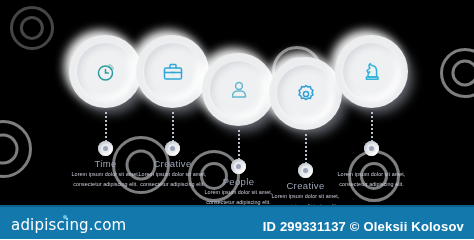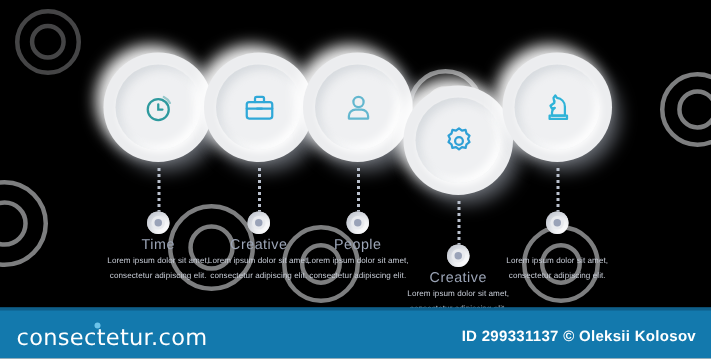--- a/index.html
+++ b/index.html
@@ -147,21 +147,21 @@
   #logo .dot {
     position: absolute;
     left: 52px; top: -1px;
     width: 4px; height: 4px;
     border-radius: 50%;
     background: #6cc3ea;
   }
   #credit {
     position: absolute;
     right: 10px; top: 12px;
-    font-size: 10px;
+    font-size: 13px;
     font-weight: bold;
     color: #ffffff;
     letter-spacing: .2px;
     white-space: nowrap;
   }
 </style>
 </head>
 <body>
 
 <div id="stage">
@@ -203,21 +203,21 @@
             <path d="M10.4 12.4 h3.2"></path>
           </svg>
         </div>
       </div>
       <div class="connector"></div>
       <div class="marker"></div>
       <div class="step-title">Creative</div>
       <div class="step-desc">Lorem ipsum dolor sit amet, consectetur adipiscing elit.</div>
     </div>
 
-    <div class="step" style="left:191px;">
+    <div class="step" style="left:191px;margin-top:18px;">
       <div class="bubble">
         <div class="bubble-inner">
           <svg class="icon" viewBox="0 0 24 24" fill="none" stroke="#63b7cf" stroke-width="1.5" stroke-linecap="round" stroke-linejoin="round">
             <circle cx="12" cy="8" r="3.4"></circle>
             <path d="M5.6 19 v-1.6 a4.4 4.4 0 0 1 4.4-4.4 h4 a4.4 4.4 0 0 1 4.4 4.4 V19 Z"></path>
           </svg>
         </div>
       </div>
       <div class="connector"></div>
       <div class="marker"></div>
@@ -252,19 +252,19 @@
       </div>
       <div class="connector"></div>
       <div class="marker"></div>
       <div class="step-desc">Lorem ipsum dolor sit amet, consectetur adipiscing elit.</div>
     </div>
 
   </div>
 
   <div id="footer">
     <div id="logo">
-      <span>consectetur.com</span>
+      <span>adipiscing.com</span>
       <span class="dot"></span>
     </div>
     <div id="credit">ID 299331137 © Oleksii Kolosov</div>
   </div>
 
 </div>
 
 </body></html>

